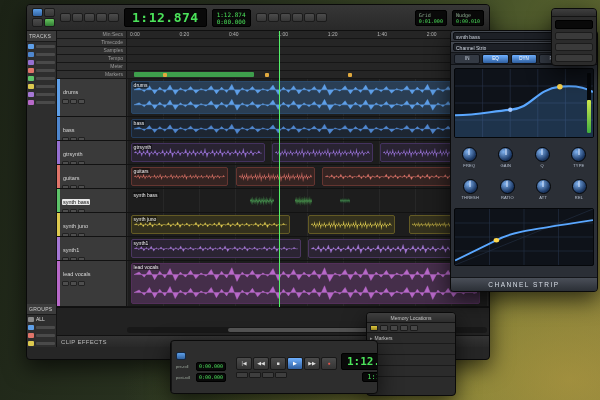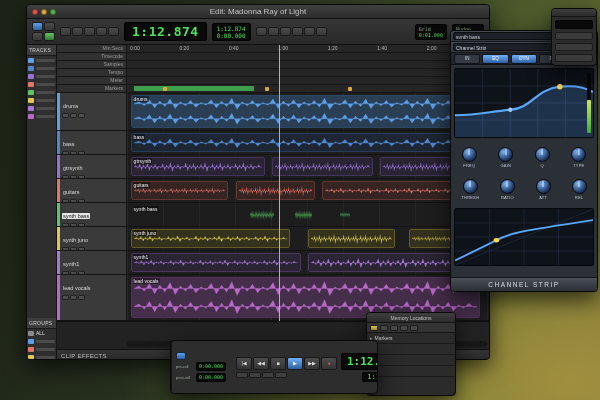--- a/index.html
+++ b/index.html
@@ -168,28 +168,20 @@
 </head>
 <body>
 
 <svg width="0" height="0" style="position:absolute">
   <defs>
     <path id="wfp" d="M0 10 L1.5 7 L3 13 L4.5 4 L6 16 L7.5 6 L9 14 L10.5 3 L12 17 L13.5 7 L15 13 L16.5 5 L18 15 L19.5 8 L21 12 L22.5 4 L24 16 L25.5 6 L27 14 L28.5 2 L30 18 L31.5 7 L33 13 L34.5 5 L36 15 L37.5 8 L39 12 L40.5 3 L42 17 L43.5 6 L45 14 L46.5 4 L48 16 L49.5 7 L51 13 L52.5 5 L54 15 L55.5 2 L57 18 L58.5 8 L60 12 L61.5 4 L63 16 L64.5 6 L66 14 L67.5 3 L69 17 L70.5 7 L72 13 L73.5 5 L75 15 L76.5 8 L78 12 L79.5 4 L81 16 L82.5 6 L84 14 L85.5 2 L87 18 L88.5 7 L90 13 L91.5 5 L93 15 L94.5 8 L96 12 L97.5 6 L99 11 L100 10 Z"></path>
   </defs>
 </svg>
 
 <div class="win main">
-  <div class="titlebar">
-    <div class="tl-dots">
-      <span class="dot red"></span>
-      <span class="dot yel"></span>
-      <span class="dot grn"></span>
-    </div>
-    <span class="title-text">Edit: Madonna Ray of Light</span>
-  </div>
 
   <div class="toolbar">
     <div class="btn-grid">
       <span class="tbtn blue"></span>
       <span class="tbtn"></span>
       <span class="tbtn"></span>
       <span class="tbtn green"></span>
     </div>
     <div class="btn-row">
       <span class="tbtn"></span>

